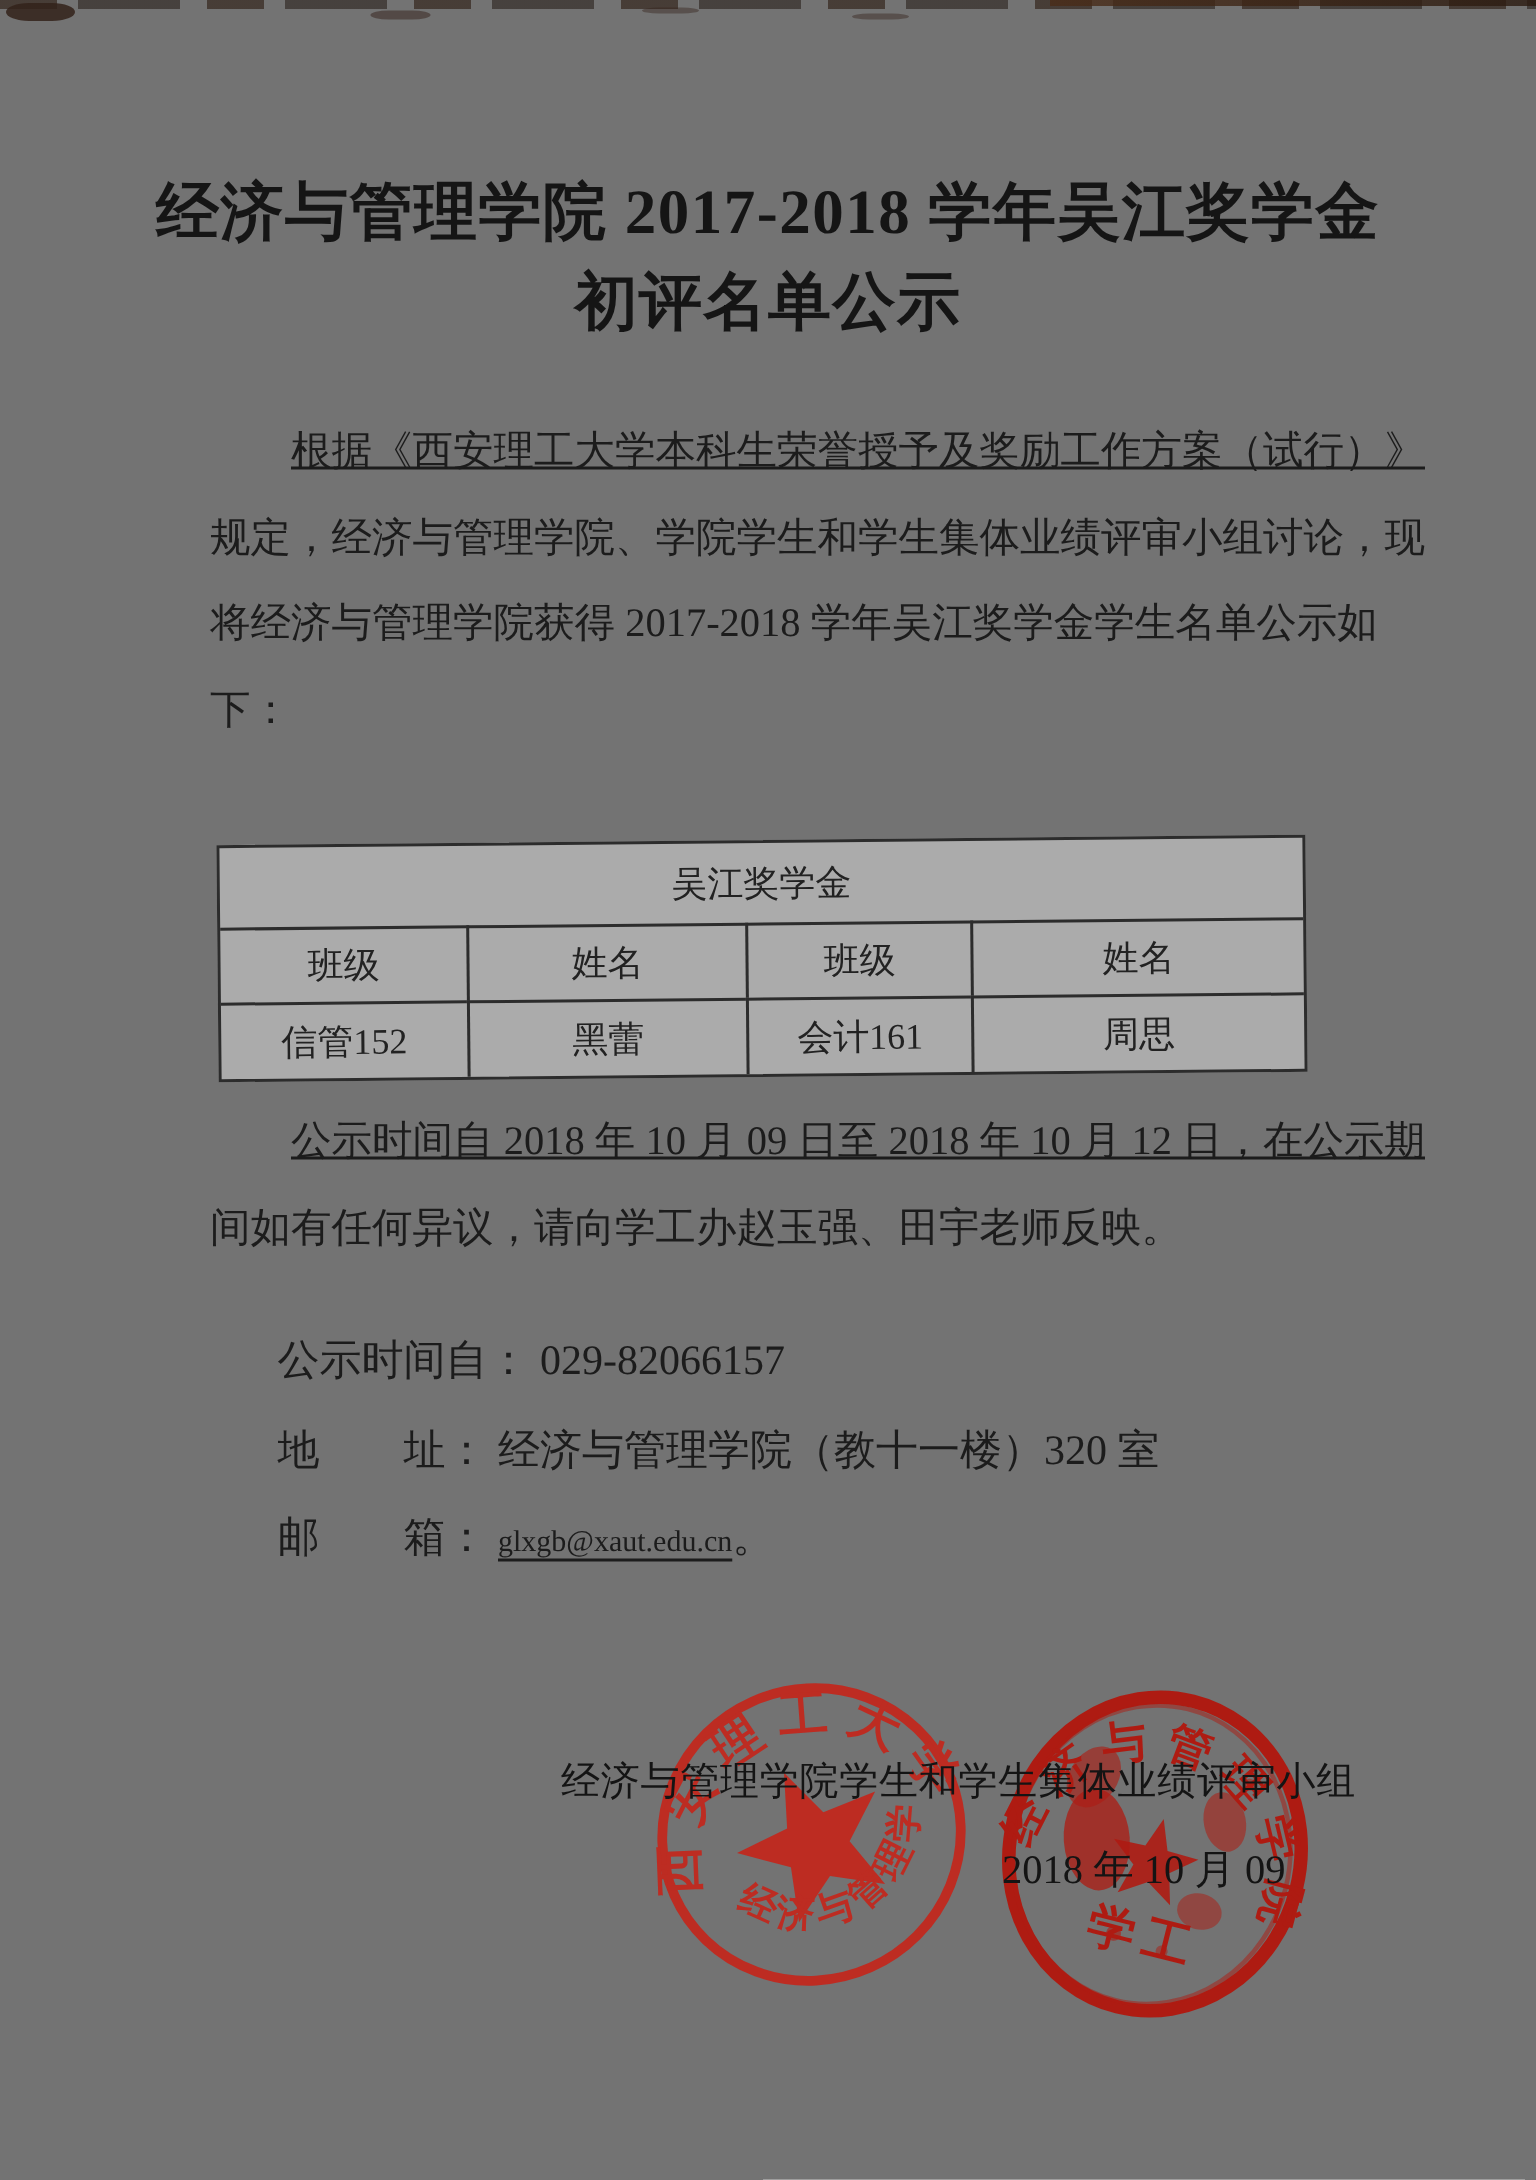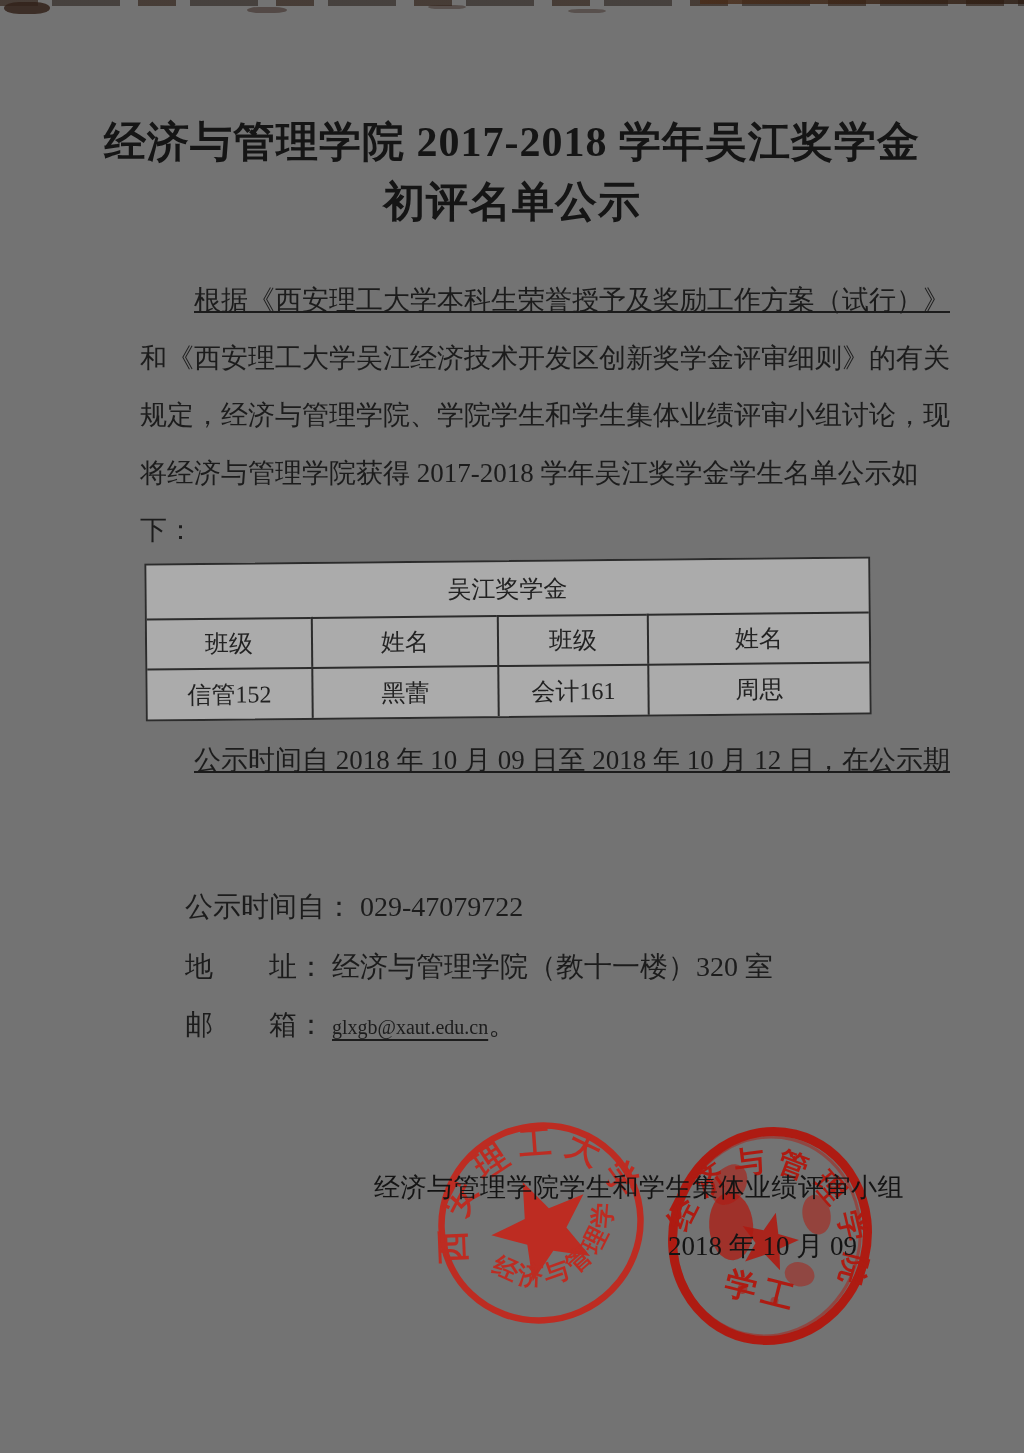--- a/index.html
+++ b/index.html
@@ -115,45 +115,45 @@
   <div class="scan-top-right"></div>
   <div class="scan-corner"></div>
 
   <div class="title">
     <div>经济与管理学院 2017-2018 学年吴江奖学金</div>
     <div>初评名单公示</div>
   </div>
 
   <div class="bodytext p1">
     <div class="indent">根据《西安理工大学本科生荣誉授予及奖励工作方案（试行）》</div>
-    <div>和《西安理工大学吴江经济技术开发区创新奖学金评审细则》的有关</div>
     <div>规定，经济与管理学院、学院学生和学生集体业绩评审小组讨论，现</div>
     <div>将经济与管理学院获得 2017-2018 学年吴江奖学金学生名单公示如</div>
     <div>下：</div>
   </div>
 
   <div class="award-table">
     <div class="cell tbl-title">吴江奖学金</div>
     <div class="cell first-col">班级</div>
     <div class="cell">姓名</div>
     <div class="cell">班级</div>
     <div class="cell">姓名</div>
     <div class="cell first-col">信管152</div>
     <div class="cell">黑蕾</div>
     <div class="cell">会计161</div>
     <div class="cell">周思</div>
   </div>
 
   <div class="bodytext p2">
     <div class="indent">公示时间自 2018 年 10 月 09 日至 2018 年 10 月 12 日，在公示期</div>
+    <div>间如有任何异议，请向学工办赵玉强、田宇老师反映。</div>
   </div>
 
   <div class="contact-line c1">
     <span>公示时间自：</span>
-    <span>029-47079722</span>
+    <span>029-82066157</span>
   </div>
   <div class="contact-line c2">
     <span class="spread-label">
       <span>地</span>
       <span>址：</span>
     </span>
     <span>经济与管理学院（教十一楼）320 室</span>
   </div>
   <div class="contact-line c3">
     <span class="spread-label">

